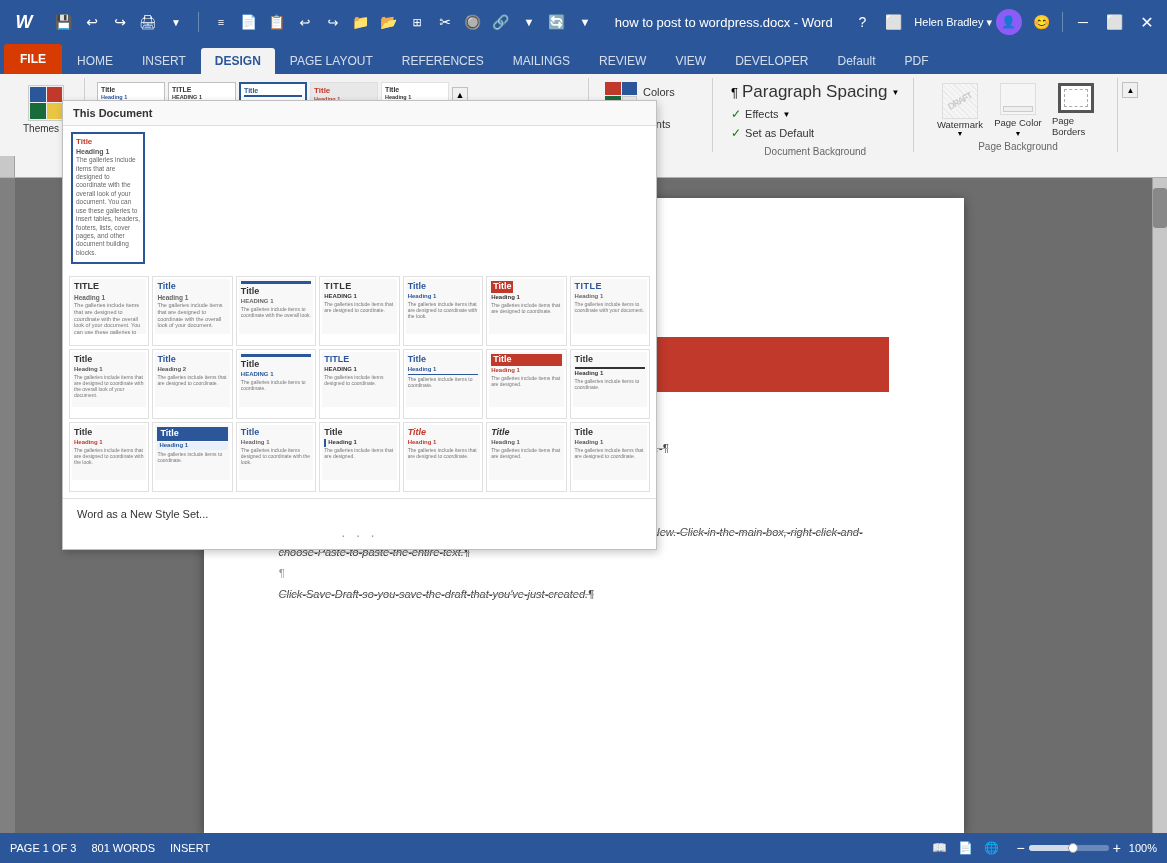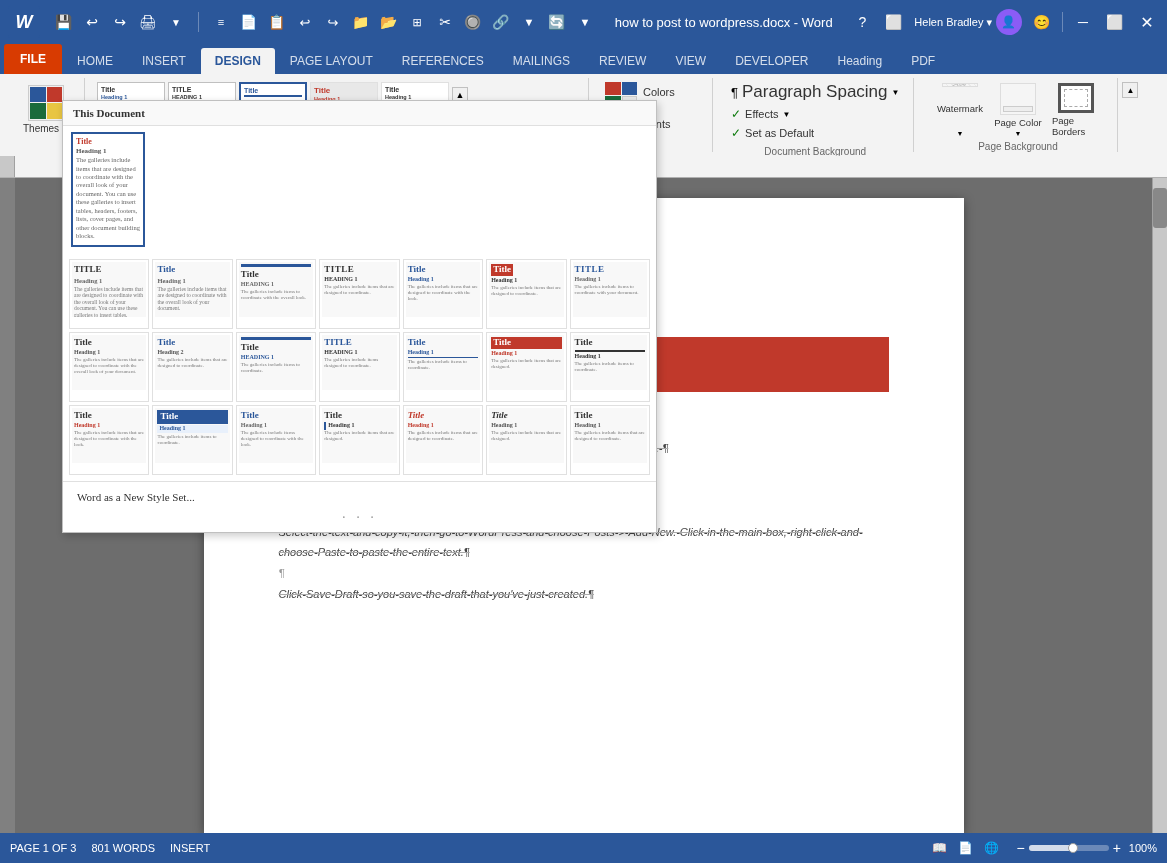--- a/index.html
+++ b/index.html
@@ -76,21 +76,20 @@
     #style-dropdown {
       position: absolute;
       top: 100px;
       left: 62px;
       width: 595px;
       background: white;
       border: 1px solid #c0c0c0;
       box-shadow: 2px 3px 8px rgba(0,0,0,0.2);
       z-index: 100;
       font-size: 11px;
-      font-family: Liberation Serif, serif;
     }
 
     #style-dropdown-header {
       background: #f9f9f9;
       padding: 6px 10px;
       font-weight: bold;
       color: #333;
       border-bottom: 1px solid #e0e0e0;
     }
 
@@ -268,21 +267,21 @@
   <div class="tab file">FILE</div>
   <div class="tab">HOME</div>
   <div class="tab">INSERT</div>
   <div class="tab active">DESIGN</div>
   <div class="tab">PAGE LAYOUT</div>
   <div class="tab">REFERENCES</div>
   <div class="tab">MAILINGS</div>
   <div class="tab">REVIEW</div>
   <div class="tab">VIEW</div>
   <div class="tab">DEVELOPER</div>
-  <div class="tab">Heading</div>
+  <div class="tab">Default</div>
   <div class="tab">PDF</div>
 </div>
 
 <div id="ribbon-content">
 
   <div class="ribbon-group" style="min-width:70px;">
     <div class="ribbon-group-content" style="justify-content:center;">
       <div style="display:flex;flex-direction:column;align-items:center;cursor:pointer;padding:4px;border-radius:3px;width:60px;height:58px;justify-content:center;gap:2px;">
         <div style="width:36px;height:36px;background:#f0f0f0;border:1px solid #ccc;display:grid;grid-template-columns:1fr 1fr;gap:1px;padding:1px;">
           <div style="background:#2b579a;"></div>
@@ -384,21 +383,21 @@
         <span style="color:#107c10;font-size:12px;">✓</span>
         <span style="font-size:11px;color:#333;">Set as Default</span>
       </div>
     </div>
     <div style="font-size:10px;color:#666;text-align:center;margin-top:2px;">Document Background</div>
   </div>
 
   <div class="ribbon-group" style="min-width:200px;">
     <div class="ribbon-group-content" style="justify-content:center;gap:6px;">
 
-      <div style="display:flex;flex-direction:column;align-items:center;width:52px;height:58px;cursor:pointer;border-radius:3px;justify-content:center;padding:2px;gap:16px;">
+      <div style="display:flex;flex-direction:column;align-items:center;width:52px;height:58px;cursor:pointer;border-radius:3px;justify-content:center;padding:2px;gap:0;">
         <div style="width:36px;height:36px;background:#f5f5f5;border:1px solid #ddd;display:flex;align-items:center;justify-content:center;position:relative;overflow:hidden;">
           <span style="font-size:9px;color:#ccc;font-weight:bold;transform:rotate(-30deg);display:block;letter-spacing:-1px;">DRAFT</span>
           <div style="position:absolute;top:0;left:0;right:0;bottom:0;background:repeating-linear-gradient(45deg,transparent,transparent 3px,rgba(0,0,0,0.05) 3px,rgba(0,0,0,0.05) 4px);"></div>
         </div>
         <span style="font-size:9.5px;color:#333;">Watermark</span>
         <span style="font-size:7px;">▼</span>
       </div>
 
       <div style="display:flex;flex-direction:column;align-items:center;width:52px;height:58px;cursor:pointer;border-radius:3px;justify-content:center;padding:2px;gap:2px;">
         <div style="width:36px;height:36px;background:#f5f5f5;border:1px solid #ddd;position:relative;">

